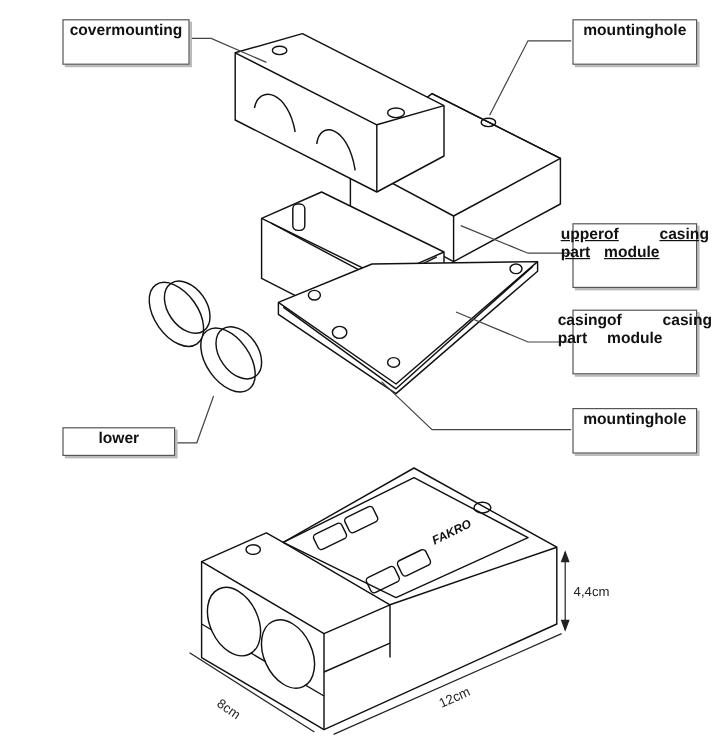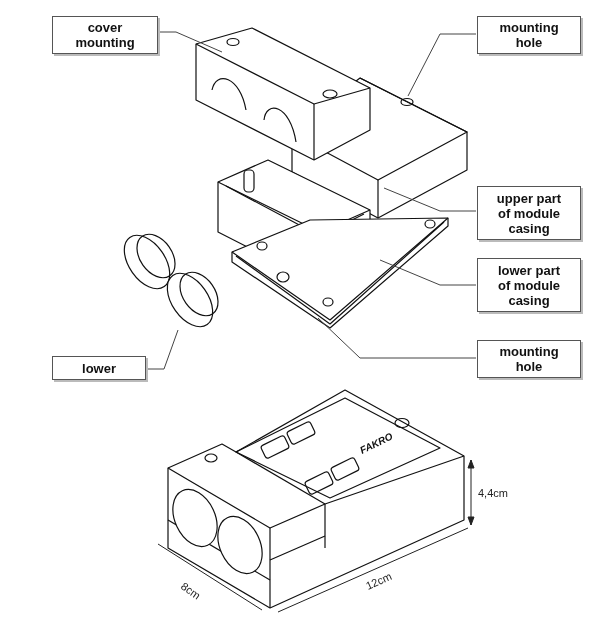--- a/index.html
+++ b/index.html
@@ -1,20 +1,20 @@
 <!DOCTYPE html>
 <html><head>
 <meta charset="utf-8">
 <style>
   html, body { margin:0; padding:0; background:#ffffff; }
   body { width:606px; height:629px; position:relative; overflow:hidden; font-family:"Liberation Sans", sans-serif; }
   svg { position:absolute; left:0; top:0; }
   .label-box { position:absolute; border:1.5px solid #555; background:#fff; box-shadow:2px 2px 0 #bbb;
-    font-family:"Liberation Sans", sans-serif; font-weight:bold; font-size:13px; color:#111; text-align:center;
-    line-height:15px; display:flex; flex-direction:column; justify-content:center; }
+    font-family:"Liberation Sans", sans-serif; font-weight:bold; font-size:13px; color:#111; 
+    line-height:15px; display:flex; justify-content:center; }
   .dim { font-family:"Liberation Sans", sans-serif; font-size:11px; fill:#222; }
 </style>
 </head>
 <body>
 
 <svg width="606" height="629" viewBox="0 0 606 629">
   <g fill="none" stroke="#111" stroke-width="1.2" stroke-linejoin="round">
 
     <g>
       <path d="M360,78 L467,132 L467,170 L378,218 L292,172 L292,130 Z" fill="#fff"></path>
@@ -106,27 +106,27 @@
 </svg>
 
 <div class="label-box" style="left:52px;top:16px;width:104px;height:36px;">
   <span>cover</span>
   <span>mounting</span>
 </div>
 <div class="label-box" style="left:477px;top:16px;width:102px;height:36px;">
   <span>mounting</span>
   <span>hole</span>
 </div>
-<div class="label-box" style="left:477px;top:186px;width:102px;height:52px;">
+<div class="label-box" style="left:477px;top:186px;width:102px;height:52px;text-decoration:underline;">
   <span>upper part</span>
   <span>of module</span>
   <span>casing</span>
 </div>
 <div class="label-box" style="left:477px;top:258px;width:102px;height:52px;">
-  <span>lower part</span>
+  <span>casing part</span>
   <span>of module</span>
   <span>casing</span>
 </div>
 <div class="label-box" style="left:477px;top:340px;width:102px;height:36px;">
   <span>mounting</span>
   <span>hole</span>
 </div>
 <div class="label-box" style="left:52px;top:356px;width:92px;height:22px;">
   <span>lower</span>
 </div>

